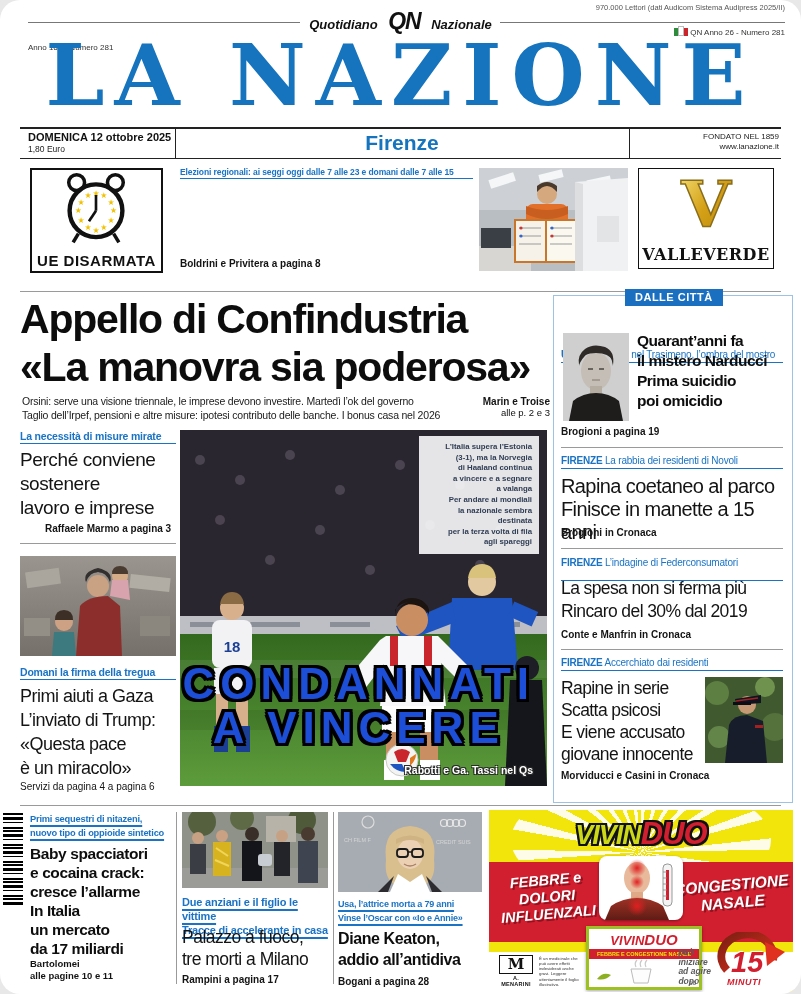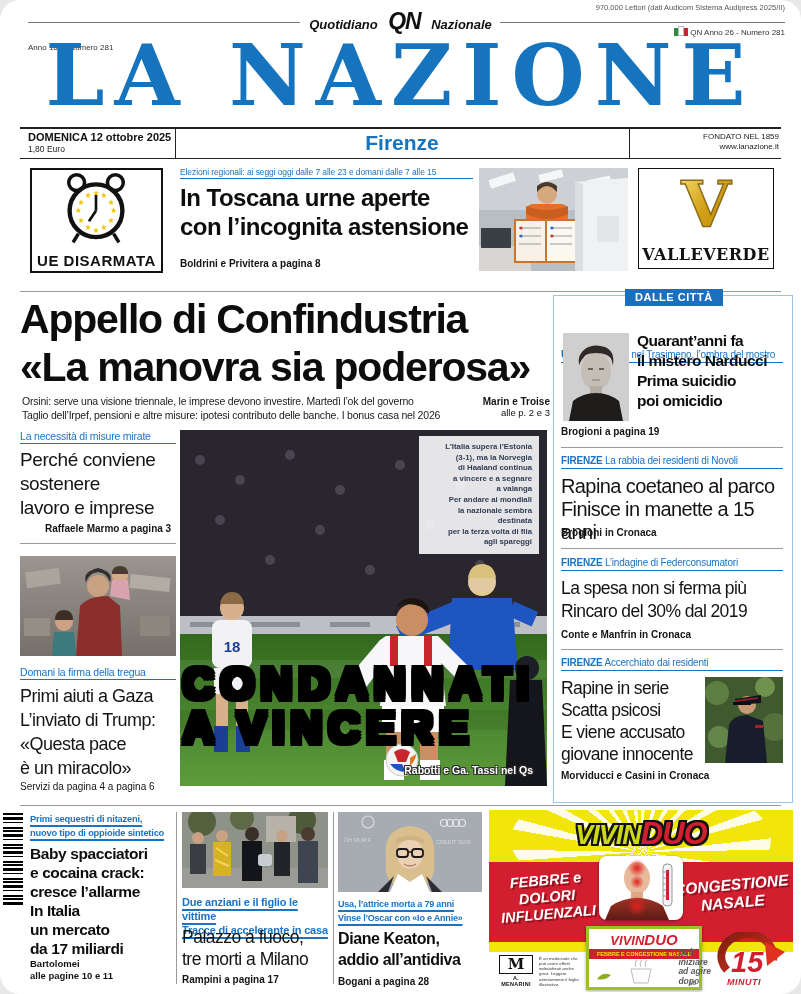--- a/index.html
+++ b/index.html
@@ -3,21 +3,21 @@
 <meta charset="utf-8">
 <title>La Nazione</title>
 <style>
   html,body{margin:0;padding:0;background:#e8e8e8;}
   .page{position:relative;width:801px;height:994px;background:#fff;margin:0 auto;
         font-family:"Liberation Sans",sans-serif;color:#111;overflow:hidden;border-radius:20px;}
   .abs{position:absolute;}
   .pre{white-space:pre-line;}
   .hr{background:#9a9a9a;height:1px;}
   .vr{background:#9a9a9a;width:1px;}
-  .kick{color:#1a73c4;font-weight:normal;border-bottom:1.5px solid #1a73c4;padding-bottom:1px;display:block;}
+  .kick{color:#1a73c4;font-weight:bold;border-bottom:1.5px solid #1a73c4;padding-bottom:1px;display:block;}
   .kick2{color:#1a73c4;font-weight:bold;white-space:pre-line;text-decoration:underline;
          text-decoration-color:#1a73c4;text-decoration-thickness:1.5px;text-underline-offset:3px;}
   .bl{font-size:10px;font-weight:bold;color:#141414;}
   .hl{color:#0d0d0d;font-weight:bold;}
   .hlreg{color:#141414;font-weight:normal;}
   .masthead{width:100%;text-align:center;font-family:"DejaVu Serif",serif;font-weight:bold;
             color:#1574bd;font-size:84px;letter-spacing:10px;line-height:84px;}
   .ital{font-style:italic;font-weight:bold;}
   .outline{text-shadow:-3px -3px 0 #000,3px -3px 0 #000,-3px 3px 0 #000,3px 3px 0 #000,
            -3px 0 0 #000,3px 0 0 #000,0 -3px 0 #000,0 3px 0 #000;}
@@ -81,22 +81,20 @@
       </g>
       <line x1="50" y1="44" x2="50" y2="26" stroke="#111" stroke-width="3"></line>
       <line x1="50" y1="44" x2="42" y2="56" stroke="#111" stroke-width="3"></line>
       <line x1="30" y1="70" x2="24" y2="80" stroke="#111" stroke-width="4"></line>
       <line x1="70" y1="70" x2="76" y2="80" stroke="#111" stroke-width="4"></line>
     </svg>
     <div class="abs" style="left:0;bottom:2px;width:100%;text-align:center;font-weight:bold;font-size:15px;letter-spacing:0.5px;">UE DISARMATA</div>
   </div>
 
   <div class="abs kick" style="left:180px;top:167px;width:293px;font-size:8.5px;letter-spacing:-0.1px;">Elezioni regionali: ai seggi oggi dalle 7 alle 23 e domani dalle 7 alle 15</div>
-  <div class="abs pre hl" style="left:180px;top:183px;font-size:24px;line-height:29px;letter-spacing:-0.5px;">In Toscana urne aperte
-con l’incognita astensione</div>
   <div class="abs bl" style="left:180px;top:258px;">Boldrini e Privitera a pagina 8</div>
 
   <div class="abs" style="left:479px;top:168px;width:149px;height:103px;">
     <svg width="149" height="103" viewBox="0 0 149 103">
       <rect width="149" height="103" fill="#b9bec2"></rect>
       <rect width="149" height="42" fill="#cdd1d5"></rect>
       <rect x="10" y="8" width="26" height="9" fill="#f4f6f7" transform="rotate(-18 23 12)"></rect>
       <rect x="60" y="4" width="24" height="8" fill="#f4f6f7" transform="rotate(-14 72 8)"></rect>
       <rect x="108" y="10" width="24" height="8" fill="#f4f6f7" transform="rotate(-12 120 14)"></rect>
       <rect x="0" y="78" width="52" height="25" fill="#d8d6d2"></rect>
@@ -173,21 +171,21 @@
 poi omicidio</div>
   <div class="abs bl" style="left:561px;top:426px;">Brogioni a pagina 19</div>
   <div class="abs hr" style="left:561px;top:447px;width:222px;"></div>
 
   <div class="abs" style="left:561px;top:455px;width:222px;font-size:10px;letter-spacing:-0.2px;border-bottom:1.5px solid #1a73c4;padding-bottom:2px;color:#1a73c4;"><b>FIRENZE</b><span> La rabbia dei residenti di Novoli</span></div>
   <div class="abs pre hlreg" style="left:561px;top:475px;width:226px;font-size:20px;line-height:23px;letter-spacing:-0.6px;">Rapina coetaneo al parco
 Finisce in manette a 15 anni</div>
   <div class="abs bl" style="left:561px;top:527px;">Brogioni in Cronaca</div>
   <div class="abs hr" style="left:561px;top:548px;width:222px;"></div>
 
-  <div class="abs" style="left:561px;top:557px;width:222px;font-size:10px;letter-spacing:-0.2px;border-bottom:1.5px solid #1a73c4;padding-bottom:2px;color:#1a73c4;"><b>FIRENZE</b><span> L’indagine di Federconsumatori</span></div>
+  <div class="abs" style="left:561px;top:557px;width:222px;font-size:10px;letter-spacing:-0.2px;border-bottom:1.5px solid #1a73c4;padding-bottom:12px;color:#1a73c4;"><b>FIRENZE</b><span> L’indagine di Federconsumatori</span></div>
   <div class="abs pre hlreg" style="left:561px;top:577px;width:226px;font-size:17.5px;line-height:23px;letter-spacing:-0.6px;">La spesa non si ferma più
 Rincaro del 30% dal 2019</div>
   <div class="abs bl" style="left:561px;top:629px;">Conte e Manfrin in Cronaca</div>
   <div class="abs hr" style="left:561px;top:649px;width:222px;"></div>
 
   <div class="abs" style="left:561px;top:657px;width:222px;font-size:10px;letter-spacing:-0.2px;border-bottom:1.5px solid #1a73c4;padding-bottom:2px;color:#1a73c4;"><b>FIRENZE</b><span> Accerchiato dai residenti</span></div>
   <div class="abs pre hlreg" style="left:561px;top:677px;width:142px;font-size:17.5px;line-height:22px;letter-spacing:-0.6px;">Rapine in serie
 Scatta psicosi
 E viene accusato
 giovane innocente</div>
@@ -327,21 +325,21 @@
     <div class="abs pre" style="right:8px;top:6px;width:106px;background:rgba(255,255,255,0.88);padding:6px 7px;font-size:7.8px;line-height:10.6px;text-align:right;color:#2f3d55;font-weight:bold;">L’Italia supera l’Estonia
 (3-1), ma la Norvegia
 di Haaland continua
 a vincere e a segnare
 a valanga
 Per andare ai mondiali
 la nazionale sembra
 destinata
 per la terza volta di fila
 agli spareggi</div>
-    <div class="abs pre outline" style="right:12px;bottom:36px;text-align:left;font-size:44px;line-height:44px;font-weight:bold;letter-spacing:6px;color:#000000;margin-left:44px;">CONDANNATI
+    <div class="abs pre outline" style="right:12px;bottom:36px;text-align:center;font-size:44px;line-height:44px;font-weight:bold;letter-spacing:6px;color:#1d4ed8;margin-left:44px;">CONDANNATI
 A VINCERE</div>
     <div class="abs soutline" style="right:14px;bottom:10px;font-size:10.5px;font-weight:bold;color:#fff;">Rabotti e Ga. Tassi nel Qs</div>
   </div>
 
   <div class="abs hr" style="left:20px;top:805px;width:761px;"></div>
 
   <div class="abs barcode" style="left:3px;top:813px;width:20px;height:92px;"></div>
 
   <div class="abs pre kick2" style="left:30px;top:812px;width:146px;font-size:9.3px;line-height:14px;letter-spacing:-0.2px;">Primi sequestri di nitazeni,
 nuovo tipo di oppioide sintetico</div>

